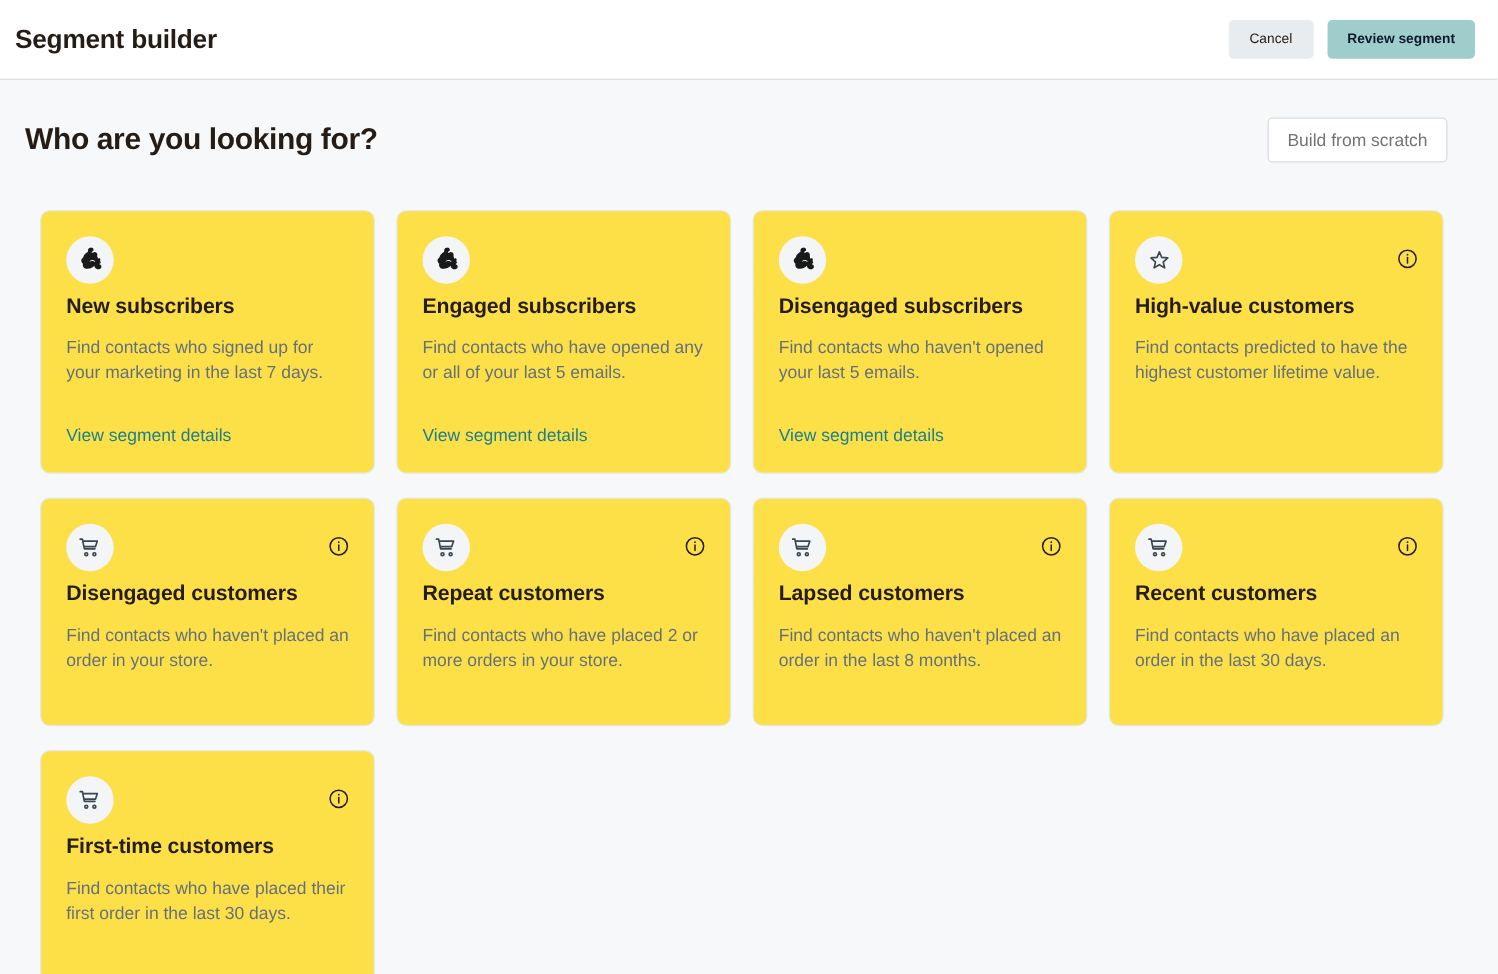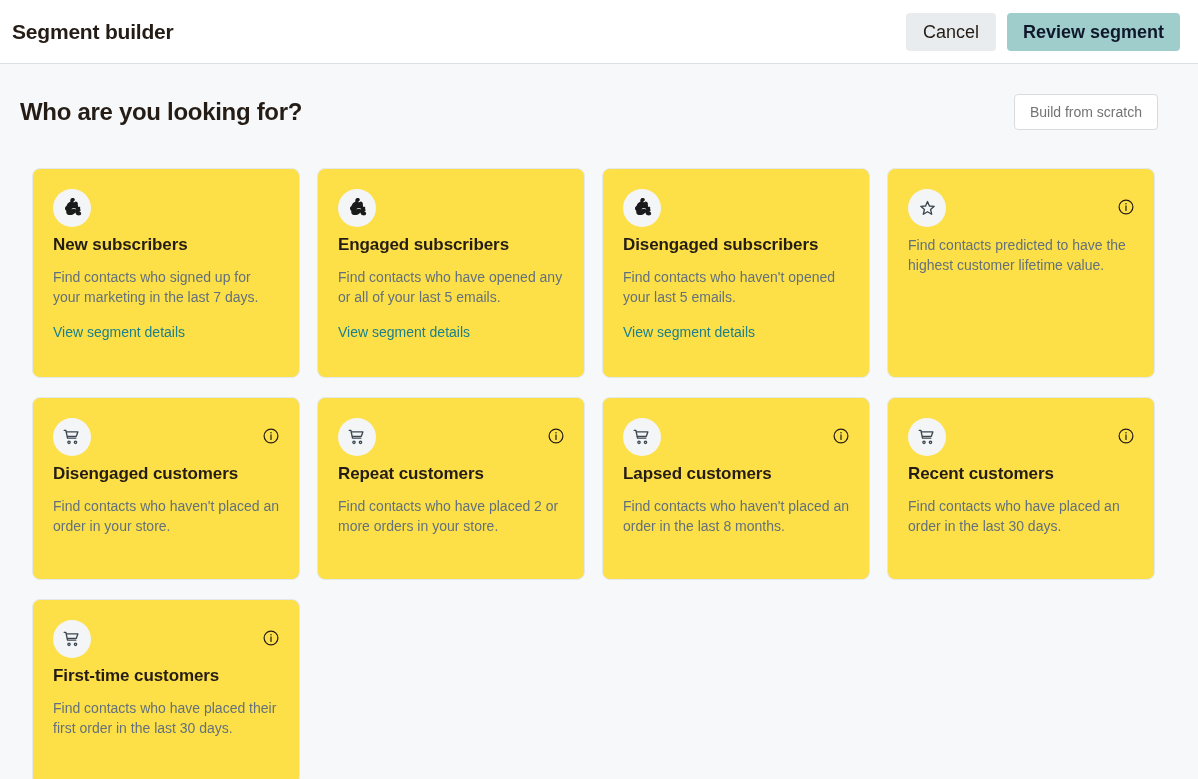--- a/index.html
+++ b/index.html
@@ -39,21 +39,21 @@
     margin-left: auto;
     display: flex;
     align-items: center;
     gap: 11px;
   }
 
   .btn {
     border: none;
     border-radius: 4px;
     font-family: "Liberation Sans", sans-serif;
-    font-size: 18px;
+    font-size: 11px;
     cursor: pointer;
     line-height: 1;
   }
 
   .btn-cancel {
     background: #e8ecef;
     color: #241c15;
     padding: 10px 17px;
     font-weight: 400;
   }
@@ -161,21 +161,21 @@
   }
 
   .card-desc {
     font-size: 14px;
     line-height: 20px;
     color: #64717c;
   }
 
   .card-link {
     display: inline-block;
-    margin-top: 17px;
+    margin-top: 33px;
     font-size: 14px;
     color: #1a7f8e;
     text-decoration: none;
     cursor: pointer;
   }
 
   
   .page::-webkit-scrollbar { width: 9px; }
   .page::-webkit-scrollbar-track { background: #f6f8f9; }
   .page::-webkit-scrollbar-thumb { background: #c9d1d6; border-radius: 5px; }
@@ -258,20 +258,21 @@
             </svg>
           </span>
           <span class="info-icon">
             <svg width="18" height="18" viewBox="0 0 24 24" fill="none" stroke="#241c15" stroke-width="1.6" aria-hidden="true">
               <circle cx="12" cy="12" r="9.2"></circle>
               <line x1="12" y1="10.6" x2="12" y2="16.6" stroke-linecap="round"></line>
               <circle cx="12" cy="7.6" r="0.95" fill="#241c15" stroke="none"></circle>
             </svg>
           </span>
         </div>
+        <div class="card-title">High-value customers</div>
         <div class="card-desc">Find contacts predicted to have the highest customer lifetime value.</div>
       </div>
       <div class="card card-r2">
         <div class="card-top">
           <span class="icon-badge">
             <svg width="20" height="20" viewBox="0 0 24 24" fill="none" stroke="#3b4650" stroke-width="1.6" stroke-linecap="round" stroke-linejoin="round" aria-hidden="true">
               <path d="M2.6 4h2.1l1.9 9.3h10.1"></path>
               <path d="M6.6 11.2h10.6l1.8-5.3H5.3"></path>
               <circle cx="8.4" cy="18.4" r="1.4"></circle>
               <circle cx="16.2" cy="18.4" r="1.4"></circle>

